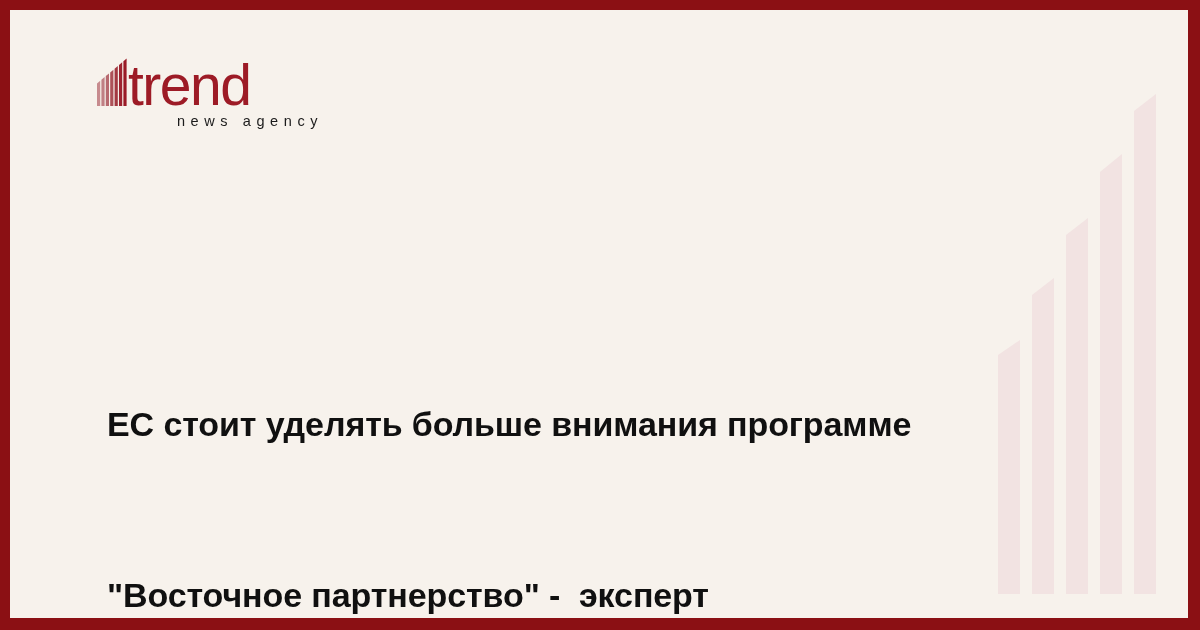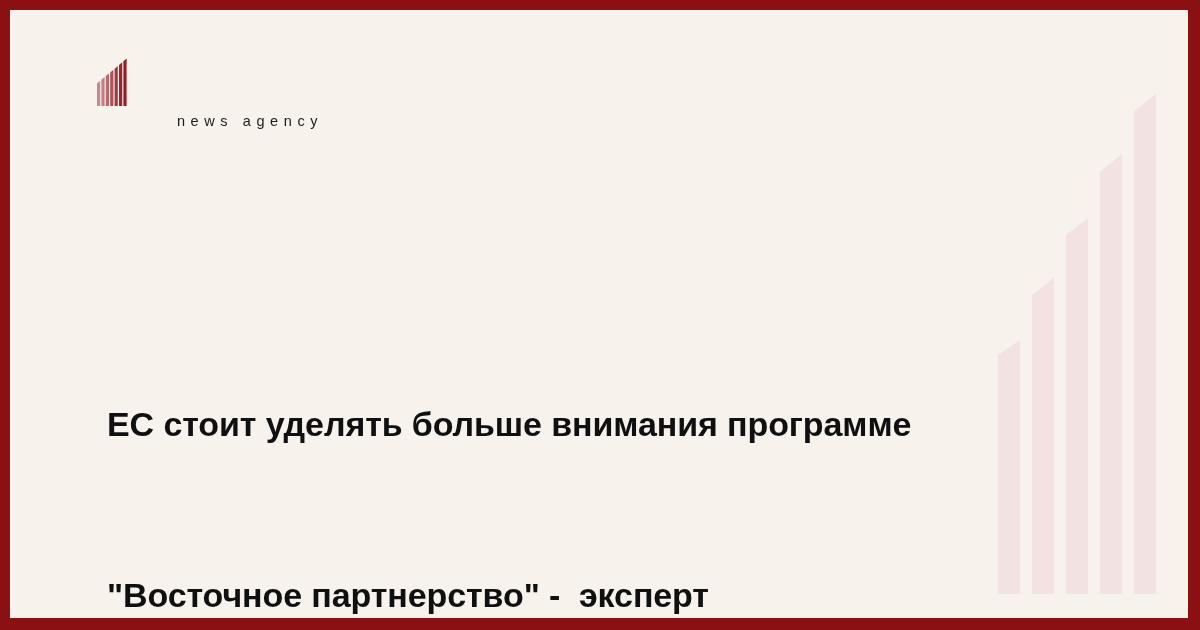--- a/index.html
+++ b/index.html
@@ -128,20 +128,21 @@
           <g>
             <path d="M0 48 V25.5 L3.2 22.8 V48 Z" fill="#c78b8e"></path>
             <path d="M4.4 48 V21.8 L7.6 19.1 V48 Z" fill="#c07f84"></path>
             <path d="M8.8 48 V18.1 L12.0 15.4 V48 Z" fill="#b7696f"></path>
             <path d="M13.2 48 V14.4 L16.4 11.7 V48 Z" fill="#ad5158"></path>
             <path d="M17.6 48 V10.7 L20.8 8.0 V48 Z" fill="#a33841"></path>
             <path d="M22.0 48 V7.0 L25.2 4.3 V48 Z" fill="#9d2430"></path>
             <path d="M26.4 48 V3.3 L29.6 0.6 V48 Z" fill="#9a1a26"></path>
           </g>
         </svg>
+        <span class="logo-word">trend</span>
       </div>
       <div class="logo-sub">news agency</div>
     </div>
 
     <div class="headline">
       <span class="hl-line">ЕС стоит уделять больше внимания программе</span>
       <span class="hl-line">"Восточное партнерство" -  эксперт</span>
     </div>
 
   </div>

